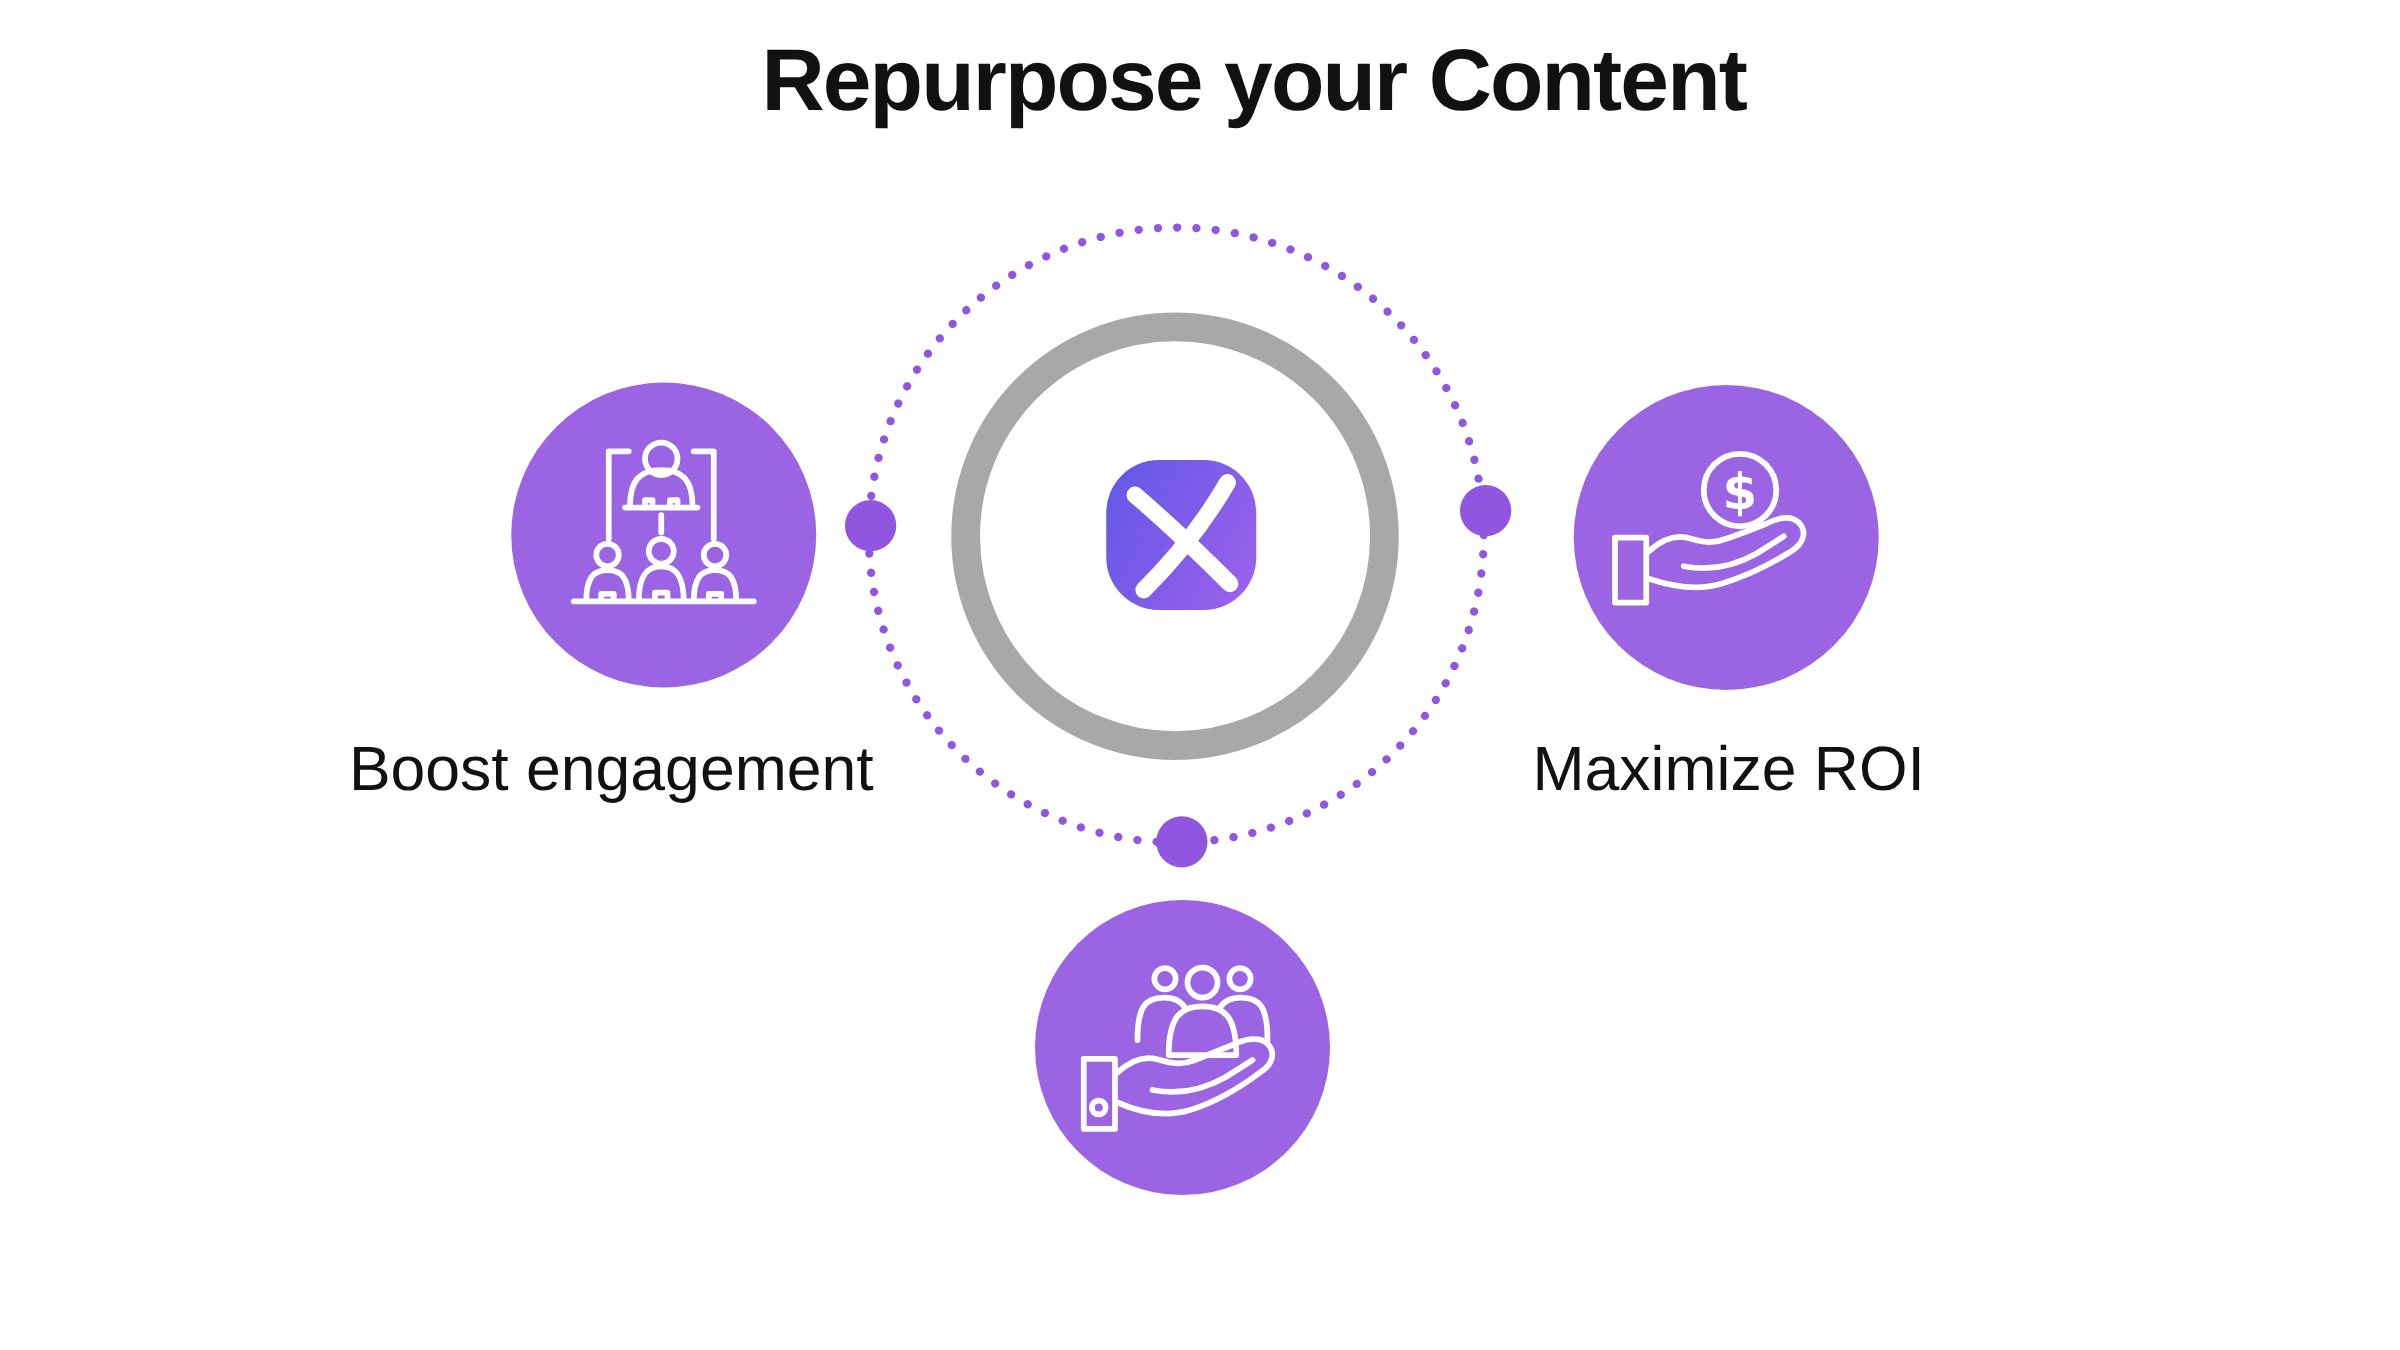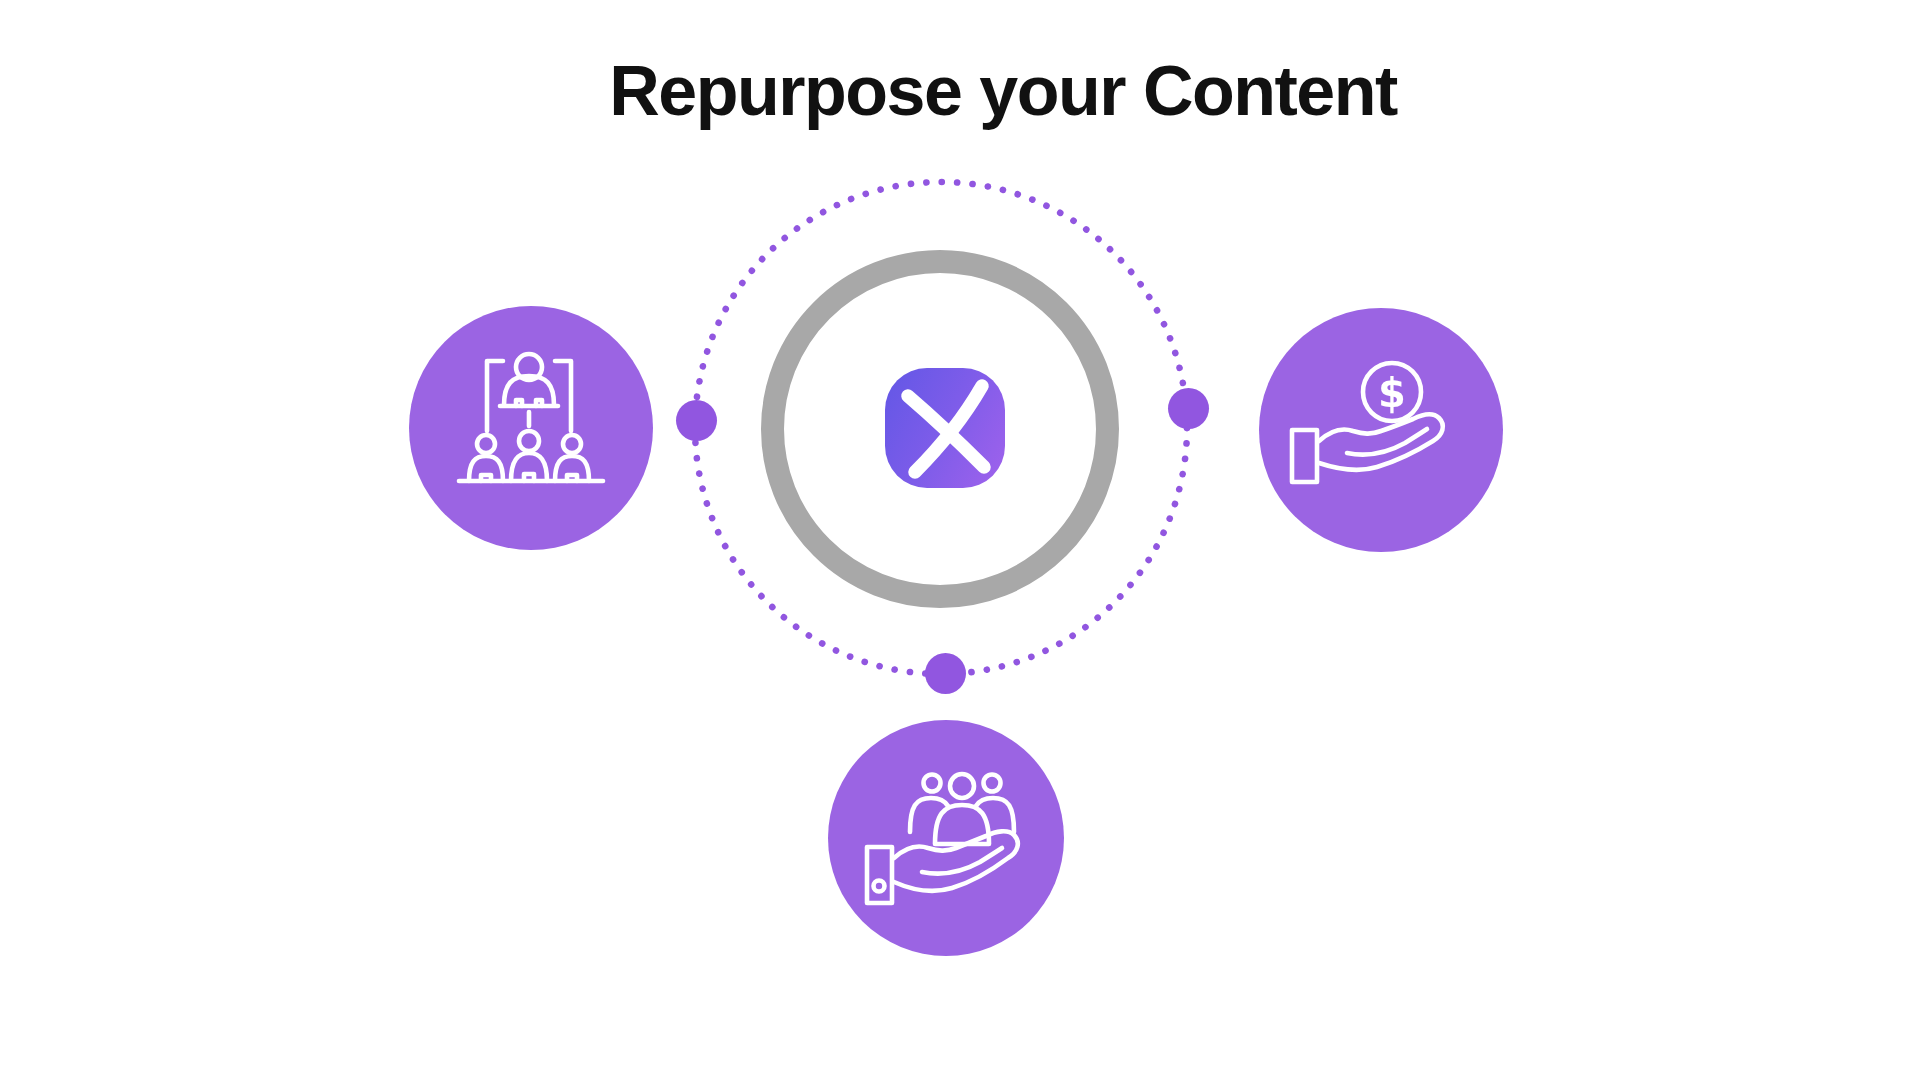--- a/index.html
+++ b/index.html
@@ -7,21 +7,21 @@
     --ring-gray:#a8a8a8; --logo-gradient-start:#6257e6; --logo-gradient-mid:#7d5ce9;
     --logo-gradient-end:#a062ec; --icon-stroke:#ffffff;
   }
   html,body{margin:0;padding:0;}
   body{background:var(--background);font-family:"Liberation Sans",sans-serif;}
   .canvas{position:relative;width:1920px;height:1080px;background:var(--background);overflow:hidden;}
 
   .title{
     position:absolute;top:26px;left:1003px;transform:translateX(-50%);
     font-size:70px;font-weight:700;letter-spacing:-1.5px;color:var(--text);
-    white-space:nowrap;line-height:1.1;margin-top:27px;
+    white-space:nowrap;line-height:1.1;
   }
 
   .orbit-svg{position:absolute;left:671px;top:158px;width:540px;height:540px;}
   .orbit-circle{fill:none;stroke:var(--orbit-dot);stroke-width:6.6;
     stroke-linecap:round;stroke-dasharray:0.1 15.36;}
 
   .orbit-dot{position:absolute;width:41px;height:41px;border-radius:50%;background:var(--orbit-dot);}
   .orbit-dot.left{left:676px;top:400px;}
   .orbit-dot.right{left:1168px;top:388px;}
   .orbit-dot.bottom{left:925px;top:653px;}
@@ -94,30 +94,32 @@
       <path class="istroke" d="M 25,133 V 127 H 35 V 133"></path>
       <circle class="istroke" cx="73" cy="93" r="10"></circle>
       <path class="istroke" d="M 55,133 C 55,112 62,105 73,105 C 84,105 91,112 91,133"></path>
       <path class="istroke" d="M 68,133 V 126 H 78 V 133"></path>
       <circle class="istroke" cx="116" cy="96" r="9"></circle>
       <path class="istroke" d="M 99,133 C 99,114 105,108 116,108 C 127,108 133,114 133,133"></path>
       <path class="istroke" d="M 111,133 V 127 H 121 V 133"></path>
       <path class="istroke" d="M 3,133 H 147"></path>
     </svg>
   </div>
+  <div class="node-label left">Boost engagement</div>
 
   <div class="node-circle right">
     <svg width="170" height="140" viewBox="0 0 170 140" style="left:26px;top:47px;">
       <circle class="istroke" cx="107" cy="37" r="29" stroke-width="5"></circle>
       <text class="dollar" x="107" y="52" text-anchor="middle">$</text>
       <rect class="istroke" x="7" y="75" width="25" height="52" stroke-width="5"></rect>
       <path class="istroke" stroke-width="5" d="M 34,86 C 44,77 56,72 68,76 C 78,79 86,80 96,76 C 108,72 118,68 128,64 C 138,59 148,57 154,63 C 161,70 158,80 148,86 C 132,96 112,106 92,112 C 72,118 52,114 34,108"></path>
       <path class="istroke" stroke-width="5" d="M 62,98 C 82,102 102,98 120,88 C 128,83 136,78 142,74"></path>
     </svg>
   </div>
+  <div class="node-label right">Maximize ROI</div>
 
   <div class="node-circle bottom">
     <svg width="165" height="155" viewBox="0 0 165 155" style="left:34px;top:40px;">
       <circle class="istroke" cx="70" cy="23" r="8.5"></circle>
       <circle class="istroke" cx="130" cy="23" r="8.5"></circle>
       <path class="istroke" d="M 48,72 C 48,46 54,38 69,38 C 77,38 83,41 86,46"></path>
       <path class="istroke" d="M 152,72 C 152,46 146,38 131,38 C 123,38 117,41 114,46"></path>
       <circle class="istroke" cx="100" cy="26" r="12"></circle>
       <path class="istroke" d="M 73,84 C 73,54 82,45 100,45 C 118,45 127,54 127,84 L 73,84 Z"></path>
       <rect class="istroke" x="5" y="87" width="25" height="56" stroke-width="5"></rect>

